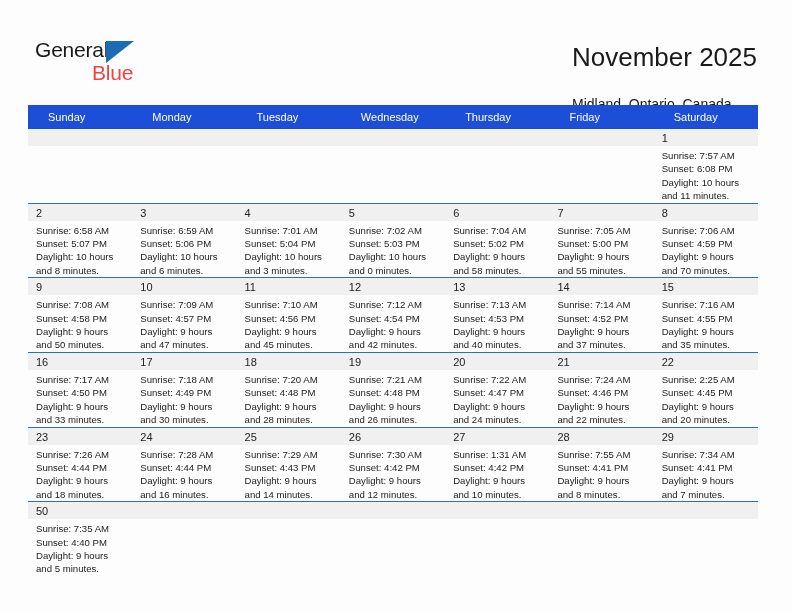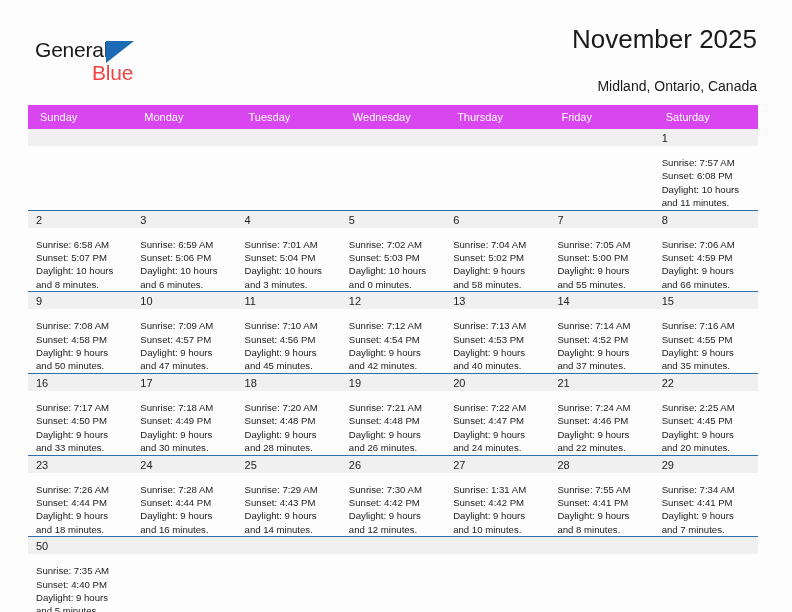--- a/index.html
+++ b/index.html
@@ -47,22 +47,22 @@
   }
   .logo-blue {
     position: absolute;
     left: 57px; top: 23px;
     font-size: 21px;
     letter-spacing: -0.2px;
     color: #ef4444;
   }
   .title-block {
     position: absolute;
-    right: 35px; top: 23px;
-    text-align: right;
+    right: 35px; top: 41px;
+    text-align: left;
   }
   .cal-title {
     font-size: 26px;
     color: #1a1a1a;
     line-height: 32px;
     white-space: nowrap;
   }
   .cal-sub {
     font-size: 14px;
     color: #1a1a1a;
@@ -76,26 +76,26 @@
     position: absolute;
     left: 28px; top: 105px;
     width: 730px;
   }
   table.cal {
     width: 730px;
     border-collapse: collapse;
     table-layout: fixed;
   }
   table.cal th {
-    background: #d946ef;
+    background: #1d4ed8;
     color: #ffffff;
     font-size: 11px;
     font-weight: normal;
     text-align: left;
-    padding: 6px 0 6px 12px;
+    padding: 6px 0 6px 20px;
     height: 21px;
     line-height: 12px;
   }
   table.cal td {
     vertical-align: top;
     padding: 0;
     height: 74px;
     border-top: 1.4px solid #2f6fae;
     background: #fdfdfd;
   }
@@ -108,21 +108,20 @@
     background: #f0f0f0;
     height: 17px;
     padding: 1px 0 0 8px;
     font-size: 11px;
     color: #222222;
     line-height: 16px;
   }
   .daynum-band.empty { color: transparent; }
   .lines {
     padding: 3px 4px 0 8px;
-    margin-top: 7px;
   }
   .lines div {
     font-size: 9.6px;
     color: #222222;
     line-height: 13.4px;
     white-space: nowrap;
   }
   .last-row td { border-bottom: none; }
 </style>
 </head>
@@ -269,21 +268,21 @@
                 </div>
               </div>
             </td>
             <td>
               <div class="cell">
                 <div class="daynum-band">8</div>
                 <div class="lines">
                   <div>Sunrise: 7:06 AM</div>
                   <div>Sunset: 4:59 PM</div>
                   <div>Daylight: 9 hours</div>
-                  <div>and 66 minutes.</div>
+                  <div>and 70 minutes.</div>
                 </div>
               </div>
             </td>
           </tr>
           <tr>
             <td>
               <div class="cell">
                 <div class="daynum-band">9</div>
                 <div class="lines">
                   <div>Sunrise: 7:08 AM</div>

